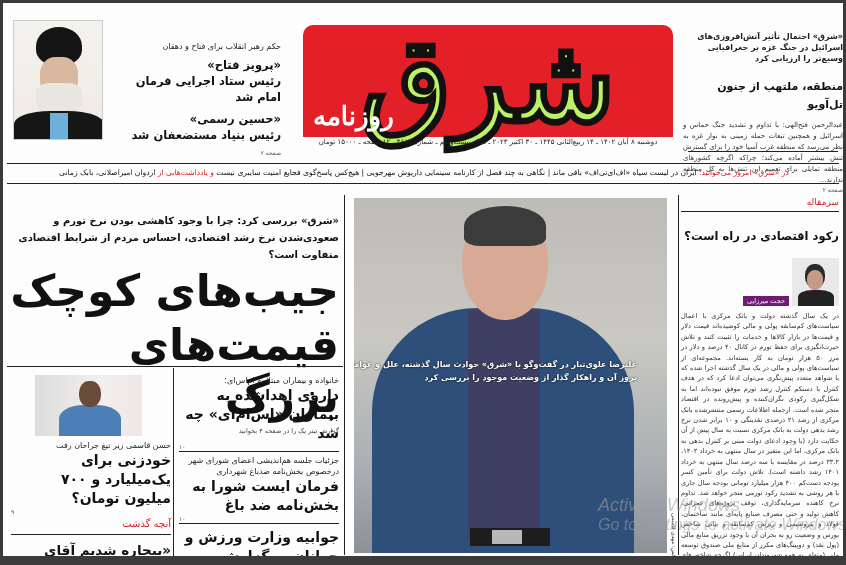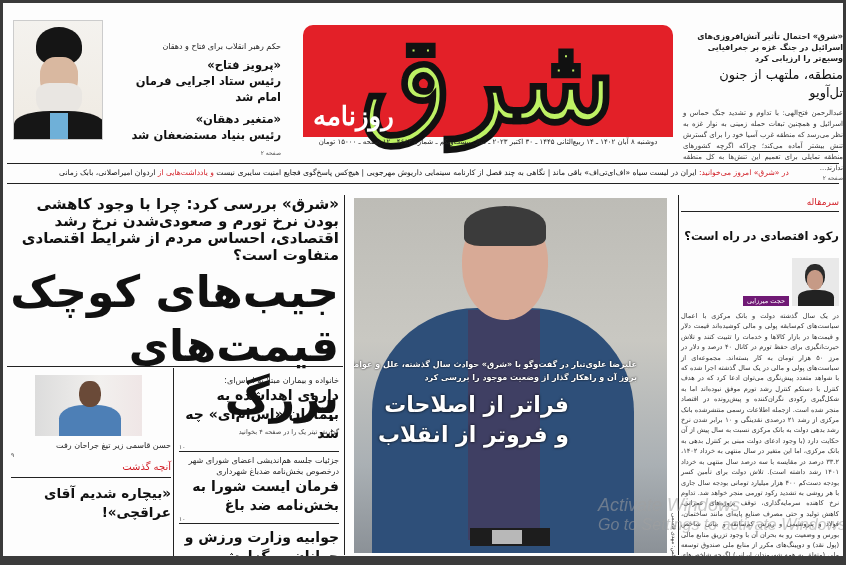--- a/index.html
+++ b/index.html
@@ -39,35 +39,35 @@
   }
   .logo-sub {
     position:absolute; left:10px; bottom:6px;
     font-family: "DejaVu Serif", serif; font-weight:bold; font-size:26px; color:#fff;
   }
   .dateline {
     position:absolute; left:300px; top:135px; width:370px; font-size:7px; color:#222; text-align:center;
     white-space: nowrap;
   }
   .right-top { position:absolute; left:680px; top:28px; width:160px; }
-  .right-top .head-md { font-size: 13px; font-weight: normal; line-height:18px; margin-top:2px; }
+  .right-top .head-md { font-size: 11px; font-weight: bold; line-height:18px; margin-top:14px; }
   .body-xs { font-size: 7px; line-height: 11px; color:#333; text-align: justify; }
 
   .hr { position:absolute; height:1px; background:#222; }
 
   
   .ticker {
     position:absolute; left:6px; top:163px; width:830px; height:14px;
     font-size:7.6px; color:#111; white-space:nowrap; overflow:hidden; text-align:center; line-height:14px;
   }
   .ticker .red { color:#d21d25; }
 
   
   .lead { position:absolute; left:6px; top:193px; width:330px; }
-  .lead .kicker { font-size: 15px; font-weight:bold; line-height: 17px; color:#111; }
+  .lead .kicker { font-size: 10px; font-weight:bold; line-height: 17px; color:#111;margin-top:16px; }
   .lead .huge { font-size: 44px; font-weight:900; line-height: 52px; margin-top:2px; letter-spacing:-1px; }
   .lead .ref { font-size:6.5px; color:#444; margin-top:4px; }
 
   .vline { position:absolute; width:1px; background:#222; }
 
   
   .photo-yazdani {
     position:absolute; left:32px; top:372px; width:107px; height:61px;
     background: linear-gradient(90deg,#dcdcdc 0%, #f2f0ee 60%, #efe6e6 100%); overflow:hidden;
   }
@@ -124,21 +124,21 @@
       <div class="face"></div>
       <div class="beard"></div>
       <div class="robe"></div>
       <div class="shirt"></div>
   </div>
 
   <div class="left-top rtl">
     <div class="kicker-sm">حکم رهبر انقلاب برای فتاح و دهقان</div>
     <div class="head-sm" style="margin-top:5px">«پرویز فتاح»</div>
     <div class="head-sm">رئیس ستاد اجرایی فرمان امام شد</div>
-    <div class="head-sm" style="margin-top:6px">«متغیر دهقان»</div>
+    <div class="head-sm" style="margin-top:6px">«حسین رسمی»</div>
     <div class="head-sm">رئیس بنیاد مستضعفان شد</div>
     <div class="page-ref" style="margin-top:6px">صفحه ۲</div>
   </div>
 
   <div class="logo-box">
     <div class="logo-main">شرق</div>
     <div class="logo-sub">روزنامه</div>
   </div>
   <div class="dateline">دوشنبه ۸ آبان ۱۴۰۲ ـ ۱۴ ربیع‌الثانی ۱۴۴۵ ـ ۳۰ اکتبر ۲۰۲۳ ـ سال بیست‌ویکم ـ شماره ۴۶۸۳ ـ ۱۲ صفحه ـ ۱۵۰۰۰ تومان</div>
 
@@ -166,20 +166,21 @@
   <div class="vline" style="left:341px; top:192px; height:360px;"></div>
   <div class="hr" style="left:4px; top:363px; width:336px;"></div>
   <div class="vline" style="left:170px; top:365px; height:190px;"></div>
 
   <div class="photo-yazdani">
       <div class="body"></div>
       <div class="head"></div>
     </div>
   <div class="col-a rtl">
     <div class="kicker-sm">حسن قاسمی زیر تیغ جراحان رفت</div>
+    <div class="h-md">خودزنی برای یک‌میلیارد و ۷۰۰ میلیون تومان؟</div>
     <div class="pg">۹</div>
     <div class="red-label" style="margin-top:2px">آنچه گذشت</div>
     <div style="height:1px;background:#222;margin:3px 0 6px"></div>
     <div class="h-md2">«بیچاره شدیم آقای عراقچی»!</div>
 
   </div>
 
   <div class="col-b rtl">
     <div class="kicker-sm">خانواده و بیماران مبتلا به ام‌اس‌ای:</div>
     <div class="h-md">داروی اهداشده به بیماران «اس‌ام‌ای» چه شد</div>
@@ -193,24 +194,20 @@
   </div>
 
   <div class="center-photo">
     <div class="cp-suit"></div>
       <div class="cp-shirt"></div>
       <div class="cp-head"></div>
       <div class="cp-hair"></div>
     <div class="cp-belt"></div>
       <div class="cp-buckle"></div>
     <div class="cp-caption">علیرضا علوی‌تبار در گفت‌وگو با «شرق» حوادث سال گذشته، علل و عوامل بروز آن و راهکار گذار از وضعیت موجود را بررسی کرد</div>
-    <div class="cp-headline">
-      <div>فراتر از اصلاحات</div>
-      <div>و فروتر از انقلاب</div>
-    </div>
   </div>
   <div class="photo-credit">عکس: مهدی قاسمی</div>
   <div class="vline" style="left:675px; top:192px; height:360px;"></div>
 
   <div class="editorial rtl">
     <div class="section">سرمقاله</div>
     <div style="height:1px;background:#222;margin-top:3px"></div>
     <div class="title">رکود اقتصادی در راه است؟</div>
   </div>
   <div class="author-photo">

